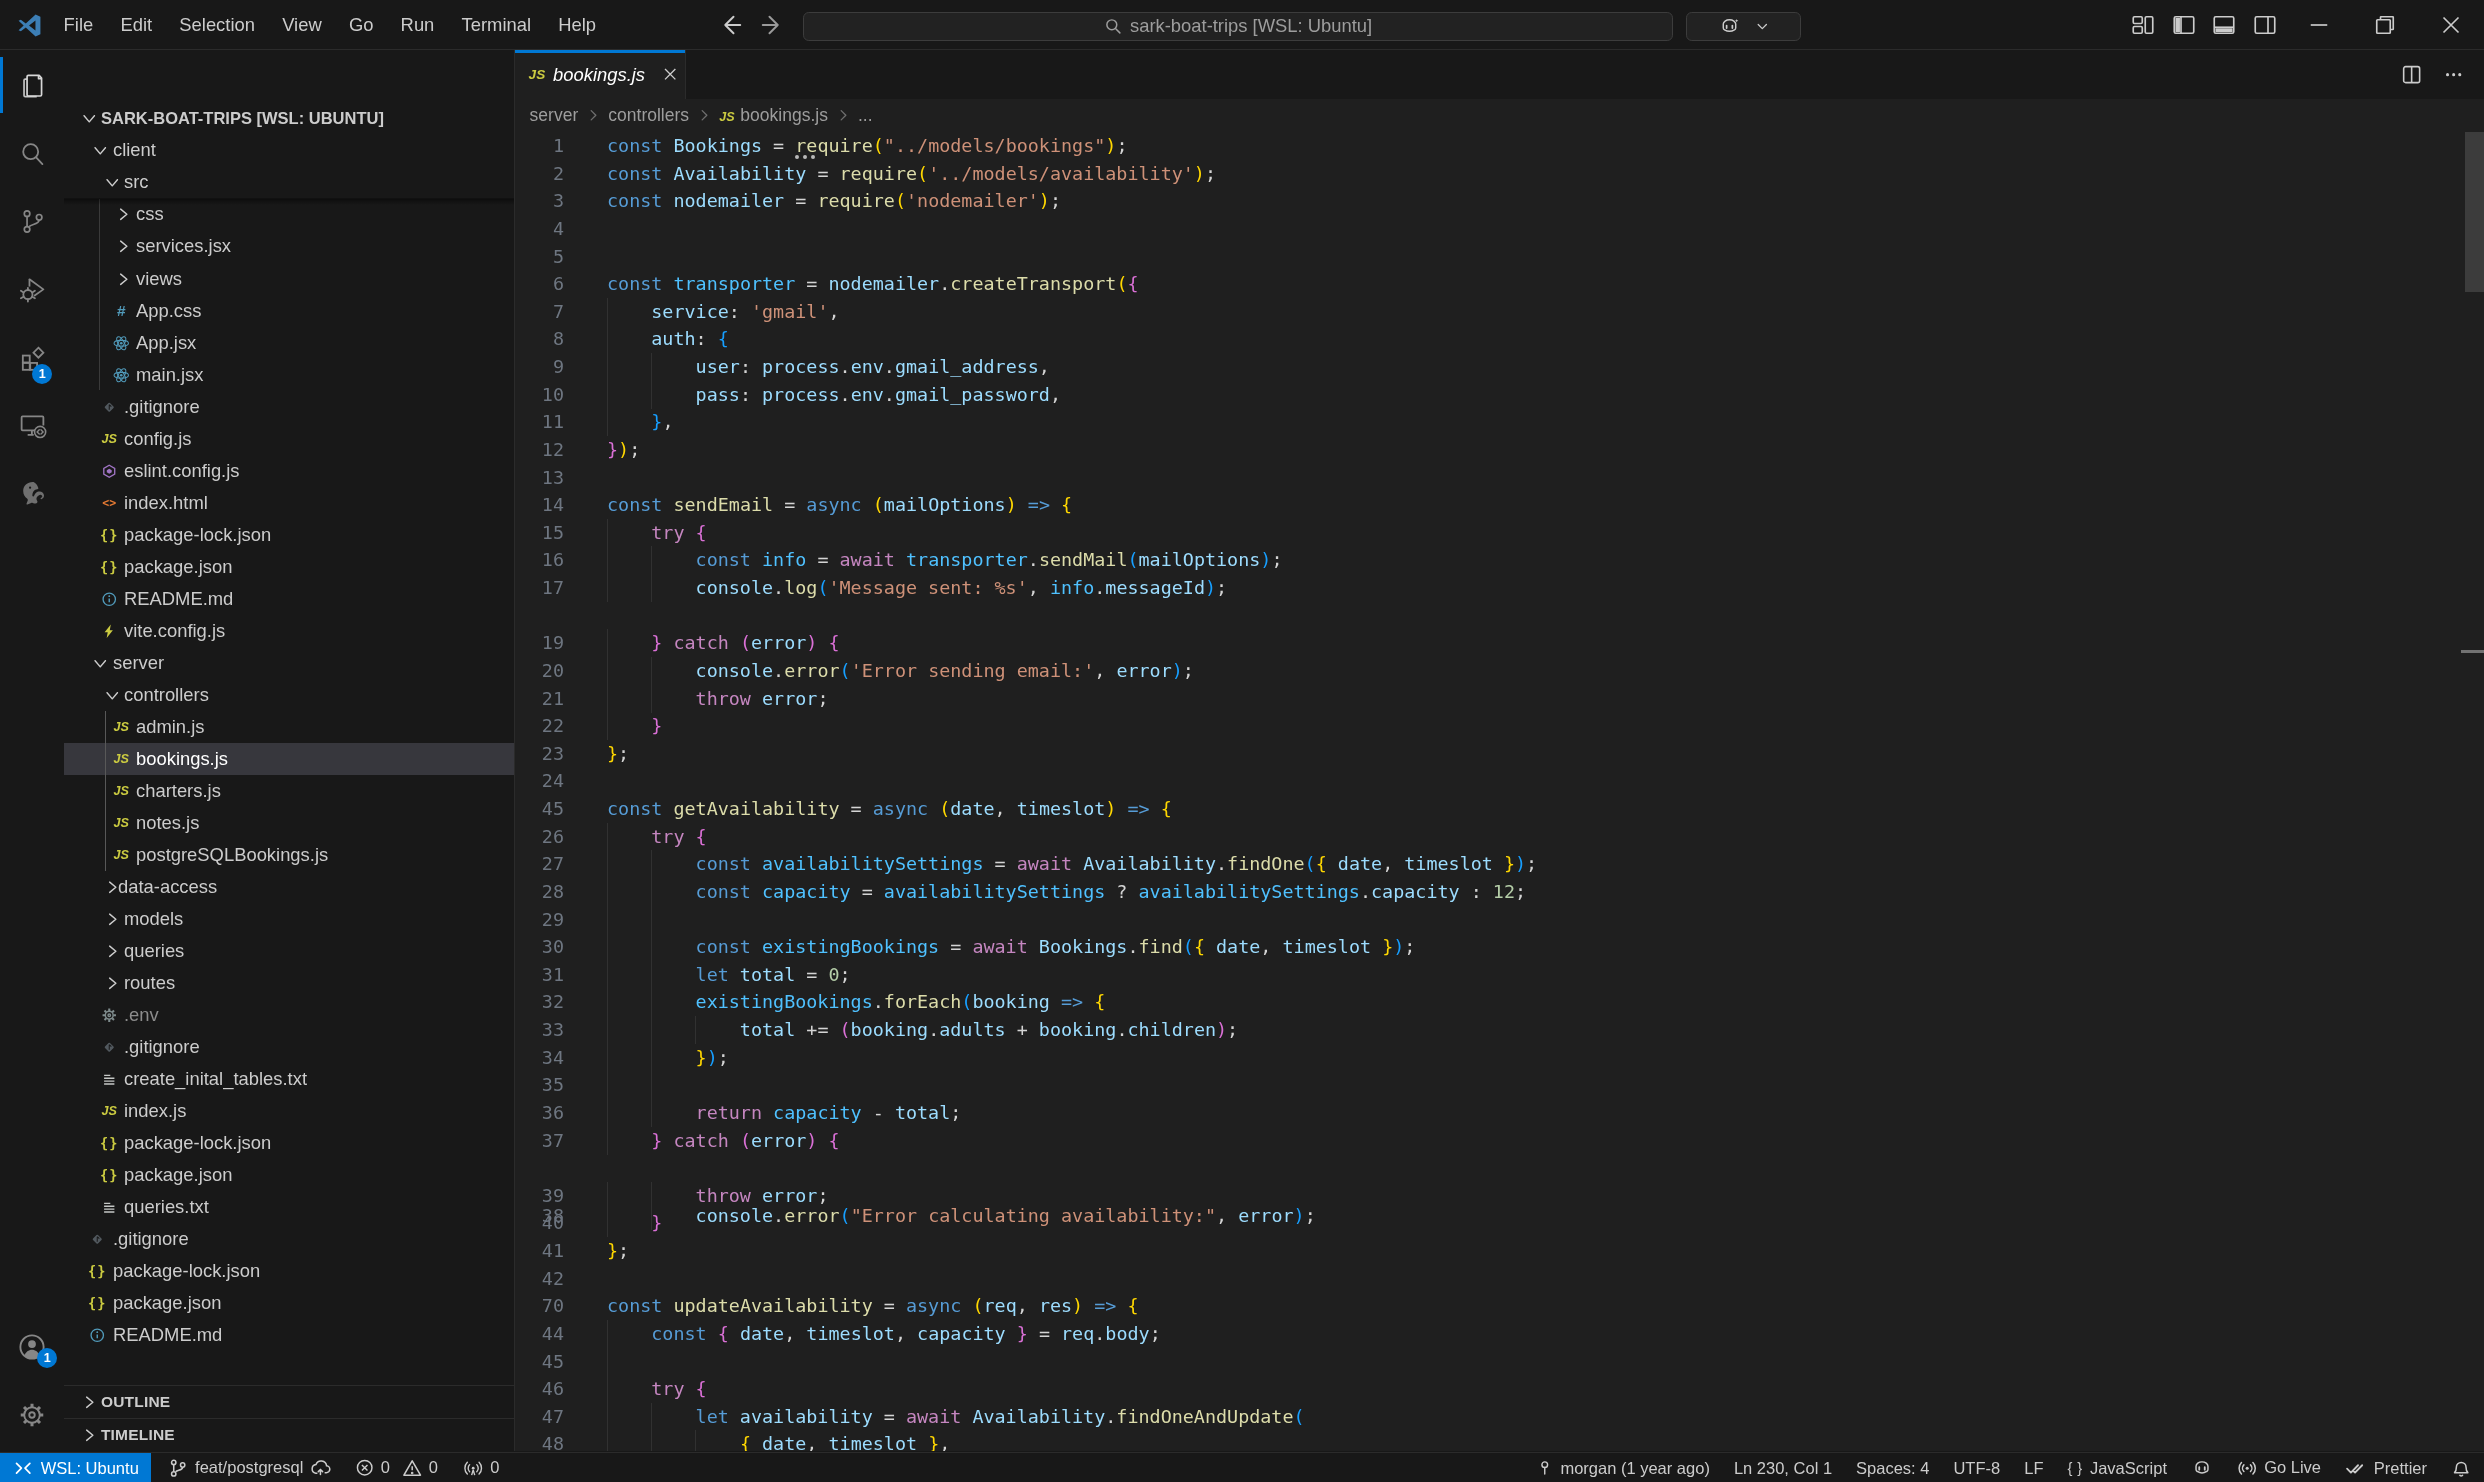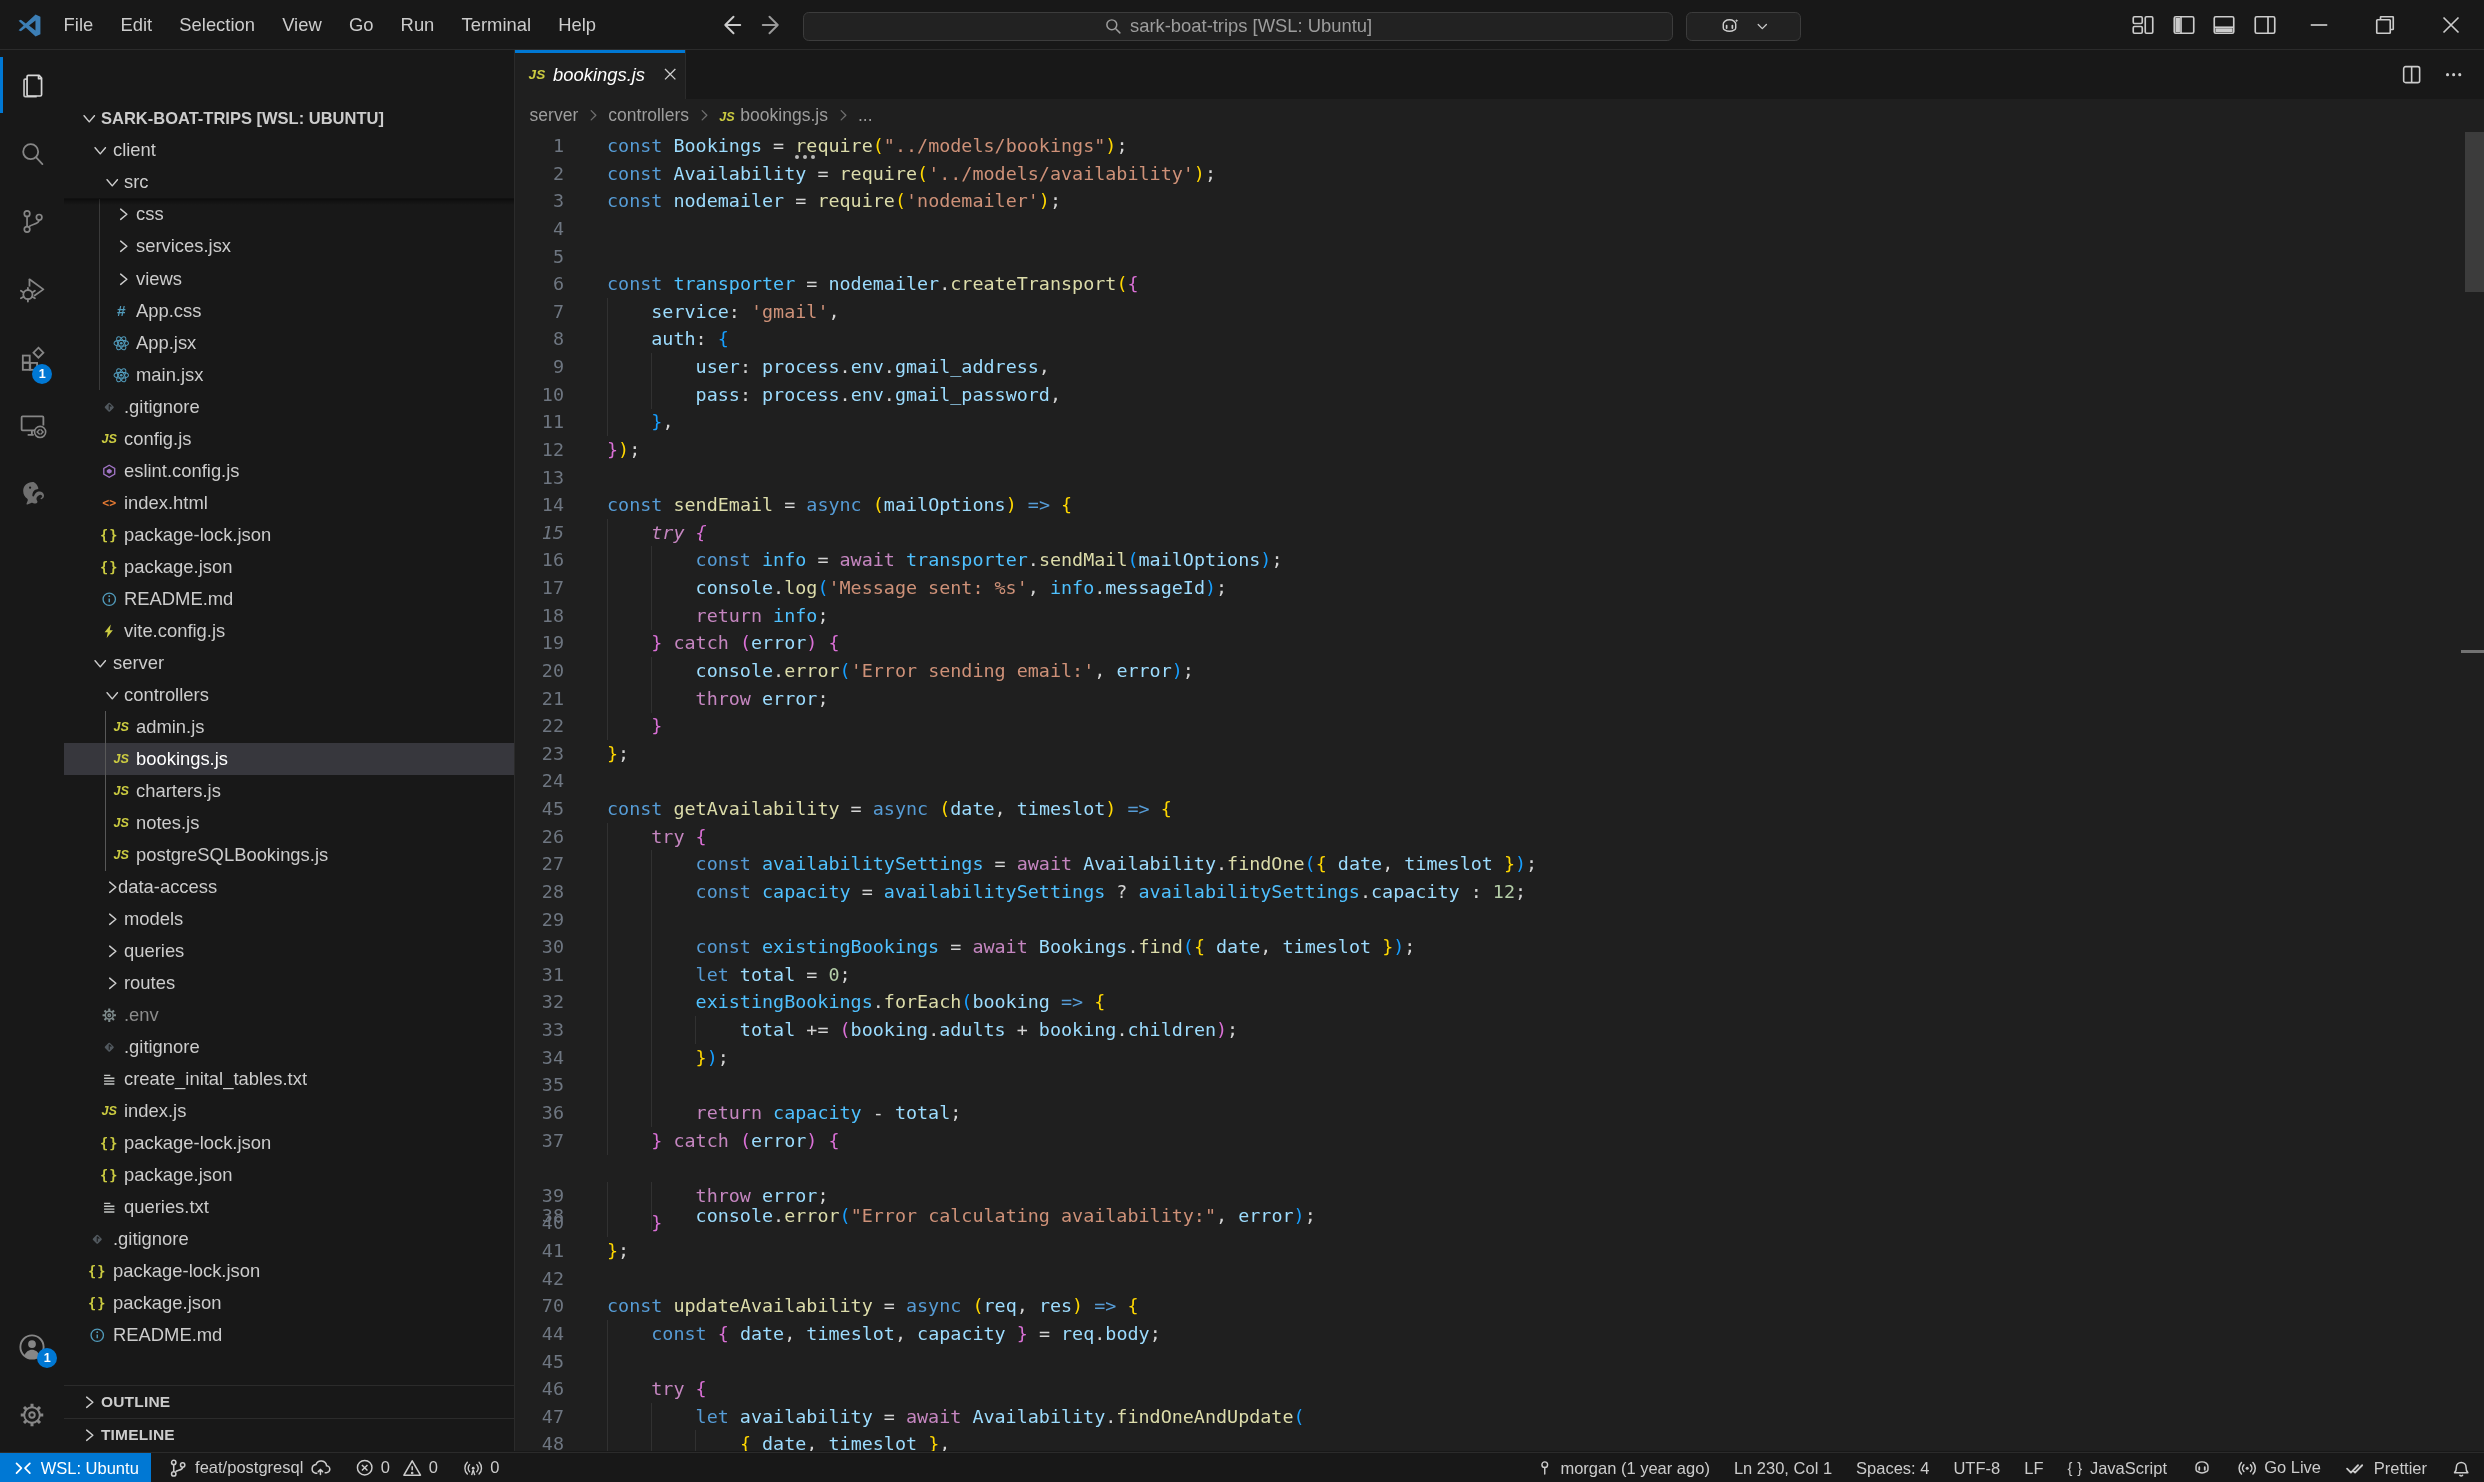--- a/index.html
+++ b/index.html
@@ -702,42 +702,36 @@
         <span class="code-text"><span style="color: rgb(218, 112, 214);">}</span><span style="color: rgb(255, 215, 0);">)</span><span style="color: rgb(212, 212, 212);">;</span></span>
       </div>
       <div class="code-line" style="top: 332px;">
         <span class="gutter-num">13</span>
         <span class="code-text"></span>
       </div>
       <div class="code-line" style="top: 359px;">
         <span class="gutter-num">14</span>
         <span class="code-text"><span style="color: rgb(86, 156, 214);">const</span><span style="color: rgb(220, 220, 170);"> sendEmail</span><span style="color: rgb(212, 212, 212);"> = </span><span style="color: rgb(86, 156, 214);">async</span><span style="color: rgb(212, 212, 212);"> </span><span style="color: rgb(255, 215, 0);">(</span><span style="color: rgb(156, 220, 254);">mailOptions</span><span style="color: rgb(255, 215, 0);">)</span><span style="color: rgb(212, 212, 212);"> </span><span style="color: rgb(86, 156, 214);">=&gt;</span><span style="color: rgb(212, 212, 212);"> </span><span style="color: rgb(255, 215, 0);">{</span></span>
       </div>
-      <div class="code-line" style="top: 387px; font-style: italic;">
+      <div class="code-line" style="top: 387px;">
         <span class="gutter-num">15</span>
         <span class="indent-guide" style="left: 92px;"></span>
         <span class="code-text"><span style="color: rgb(212, 212, 212);">    </span><span style="color: rgb(197, 134, 192);">try</span><span style="color: rgb(212, 212, 212);"> </span><span style="color: rgb(218, 112, 214);">{</span></span>
       </div>
       <div class="code-line" style="top: 414px;">
         <span class="gutter-num">16</span>
         <span class="indent-guide" style="left: 92px;"></span>
         <span class="indent-guide" style="left: 136px;"></span>
         <span class="code-text"><span style="color: rgb(212, 212, 212);">        </span><span style="color: rgb(86, 156, 214);">const</span><span style="color: rgb(79, 193, 255);"> info</span><span style="color: rgb(212, 212, 212);"> = </span><span style="color: rgb(197, 134, 192);">await</span><span style="color: rgb(79, 193, 255);"> transporter</span><span style="color: rgb(212, 212, 212);">.</span><span style="color: rgb(220, 220, 170);">sendMail</span><span style="color: rgb(23, 159, 255);">(</span><span style="color: rgb(156, 220, 254);">mailOptions</span><span style="color: rgb(23, 159, 255);">)</span><span style="color: rgb(212, 212, 212);">;</span></span>
       </div>
       <div class="code-line" style="top: 442px;">
         <span class="gutter-num">17</span>
         <span class="indent-guide" style="left: 92px;"></span>
         <span class="indent-guide" style="left: 136px;"></span>
         <span class="code-text"><span style="color: rgb(156, 220, 254);">        console</span><span style="color: rgb(212, 212, 212);">.</span><span style="color: rgb(220, 220, 170);">log</span><span style="color: rgb(23, 159, 255);">(</span><span style="color: rgb(206, 145, 120);">'Message sent: %s'</span><span style="color: rgb(212, 212, 212);">, </span><span style="color: rgb(79, 193, 255);">info</span><span style="color: rgb(212, 212, 212);">.</span><span style="color: rgb(156, 220, 254);">messageId</span><span style="color: rgb(23, 159, 255);">)</span><span style="color: rgb(212, 212, 212);">;</span></span>
-      </div>
-      <div class="code-line" style="top: 470px;">
-        <span class="gutter-num">18</span>
-        <span class="indent-guide" style="left: 92px;"></span>
-        <span class="indent-guide" style="left: 136px;"></span>
-        <span class="code-text"><span style="color: rgb(212, 212, 212);">        </span><span style="color: rgb(197, 134, 192);">return</span><span style="color: rgb(79, 193, 255);"> info</span><span style="color: rgb(212, 212, 212);">;</span></span>
       </div>
       <div class="code-line" style="top: 497px;">
         <span class="gutter-num">19</span>
         <span class="indent-guide" style="left: 92px;"></span>
         <span class="code-text"><span style="color: rgb(212, 212, 212);">    </span><span style="color: rgb(218, 112, 214);">}</span><span style="color: rgb(212, 212, 212);"> </span><span style="color: rgb(197, 134, 192);">catch</span><span style="color: rgb(212, 212, 212);"> </span><span style="color: rgb(218, 112, 214);">(</span><span style="color: rgb(156, 220, 254);">error</span><span style="color: rgb(218, 112, 214);">)</span><span style="color: rgb(212, 212, 212);"> </span><span style="color: rgb(218, 112, 214);">{</span></span>
       </div>
       <div class="code-line" style="top: 525px;">
         <span class="gutter-num">20</span>
         <span class="indent-guide" style="left: 92px;"></span>
         <span class="indent-guide" style="left: 136px;"></span>

